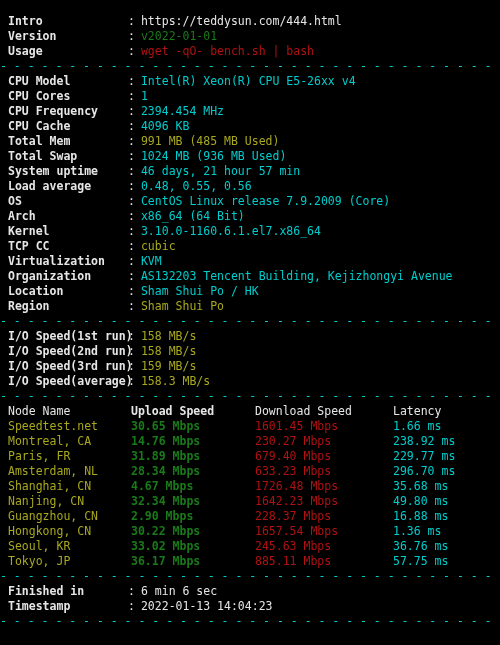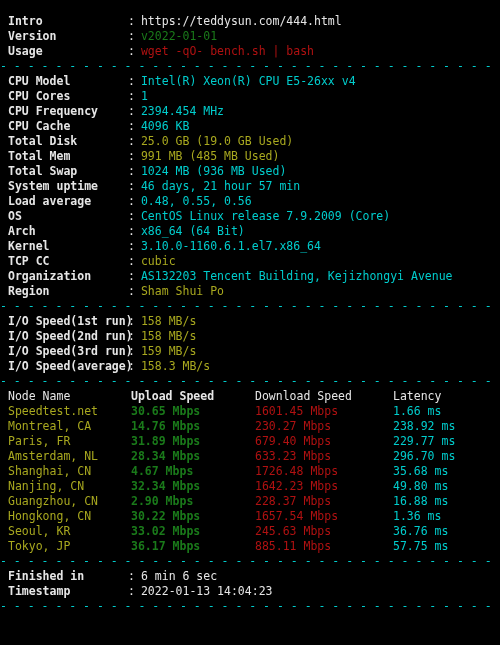--- a/index.html
+++ b/index.html
@@ -87,30 +87,31 @@
     <div class="line"><span class="lbl">Usage</span><span class="colon">:</span><span class="val c-red">wget -qO- bench.sh | bash</span></div>
   </div>
 
   <div class="sep">- - - - - - - - - - - - - - - - - - - - - - - - - - - - - - - - - - - - </div>
 
   <div>
     <div class="line"><span class="lbl">CPU Model</span><span class="colon">:</span><span class="val c-cyan">Intel(R) Xeon(R) CPU E5-26xx v4</span></div>
     <div class="line"><span class="lbl">CPU Cores</span><span class="colon">:</span><span class="val c-cyan">1</span></div>
     <div class="line"><span class="lbl">CPU Frequency</span><span class="colon">:</span><span class="val c-cyan">2394.454 MHz</span></div>
     <div class="line"><span class="lbl">CPU Cache</span><span class="colon">:</span><span class="val c-cyan">4096 KB</span></div>
-    <div class="line"><span class="lbl">Total Disk</span><span class="colon">:</span><span class="val c-yellow">25.0 GB (19.0 GB Used)</span></div>
     <div class="line"><span class="lbl">Total Mem</span><span class="colon">:</span><span class="val c-yellow">991 MB (485 MB Used)</span></div>
     <div class="line"><span class="lbl">Total Swap</span><span class="colon">:</span><span class="val c-cyan">1024 MB (936 MB Used)</span></div>
     <div class="line"><span class="lbl">System uptime</span><span class="colon">:</span><span class="val c-cyan">46 days, 21 hour 57 min</span></div>
     <div class="line"><span class="lbl">Load average</span><span class="colon">:</span><span class="val c-cyan">0.48, 0.55, 0.56</span></div>
     <div class="line"><span class="lbl">OS</span><span class="colon">:</span><span class="val c-cyan">CentOS Linux release 7.9.2009 (Core)</span></div>
     <div class="line"><span class="lbl">Arch</span><span class="colon">:</span><span class="val c-cyan">x86_64 (64 Bit)</span></div>
     <div class="line"><span class="lbl">Kernel</span><span class="colon">:</span><span class="val c-cyan">3.10.0-1160.6.1.el7.x86_64</span></div>
     <div class="line"><span class="lbl">TCP CC</span><span class="colon">:</span><span class="val c-yellow">cubic</span></div>
+    <div class="line"><span class="lbl">Virtualization</span><span class="colon">:</span><span class="val c-cyan">KVM</span></div>
     <div class="line"><span class="lbl">Organization</span><span class="colon">:</span><span class="val c-cyan">AS132203 Tencent Building, Kejizhongyi Avenue</span></div>
+    <div class="line"><span class="lbl">Location</span><span class="colon">:</span><span class="val c-cyan">Sham Shui Po / HK</span></div>
     <div class="line"><span class="lbl">Region</span><span class="colon">:</span><span class="val c-yellow">Sham Shui Po</span></div>
   </div>
 
   <div class="sep">- - - - - - - - - - - - - - - - - - - - - - - - - - - - - - - - - - - - </div>
 
   <div>
     <div class="line"><span class="lbl">I/O Speed(1st run)</span><span class="colon">:</span><span class="val c-yellow">158 MB/s</span></div>
     <div class="line"><span class="lbl">I/O Speed(2nd run)</span><span class="colon">:</span><span class="val c-yellow">158 MB/s</span></div>
     <div class="line"><span class="lbl">I/O Speed(3rd run)</span><span class="colon">:</span><span class="val c-yellow">159 MB/s</span></div>
     <div class="line"><span class="lbl">I/O Speed(average)</span><span class="colon">:</span><span class="val c-yellow">158.3 MB/s</span></div>

